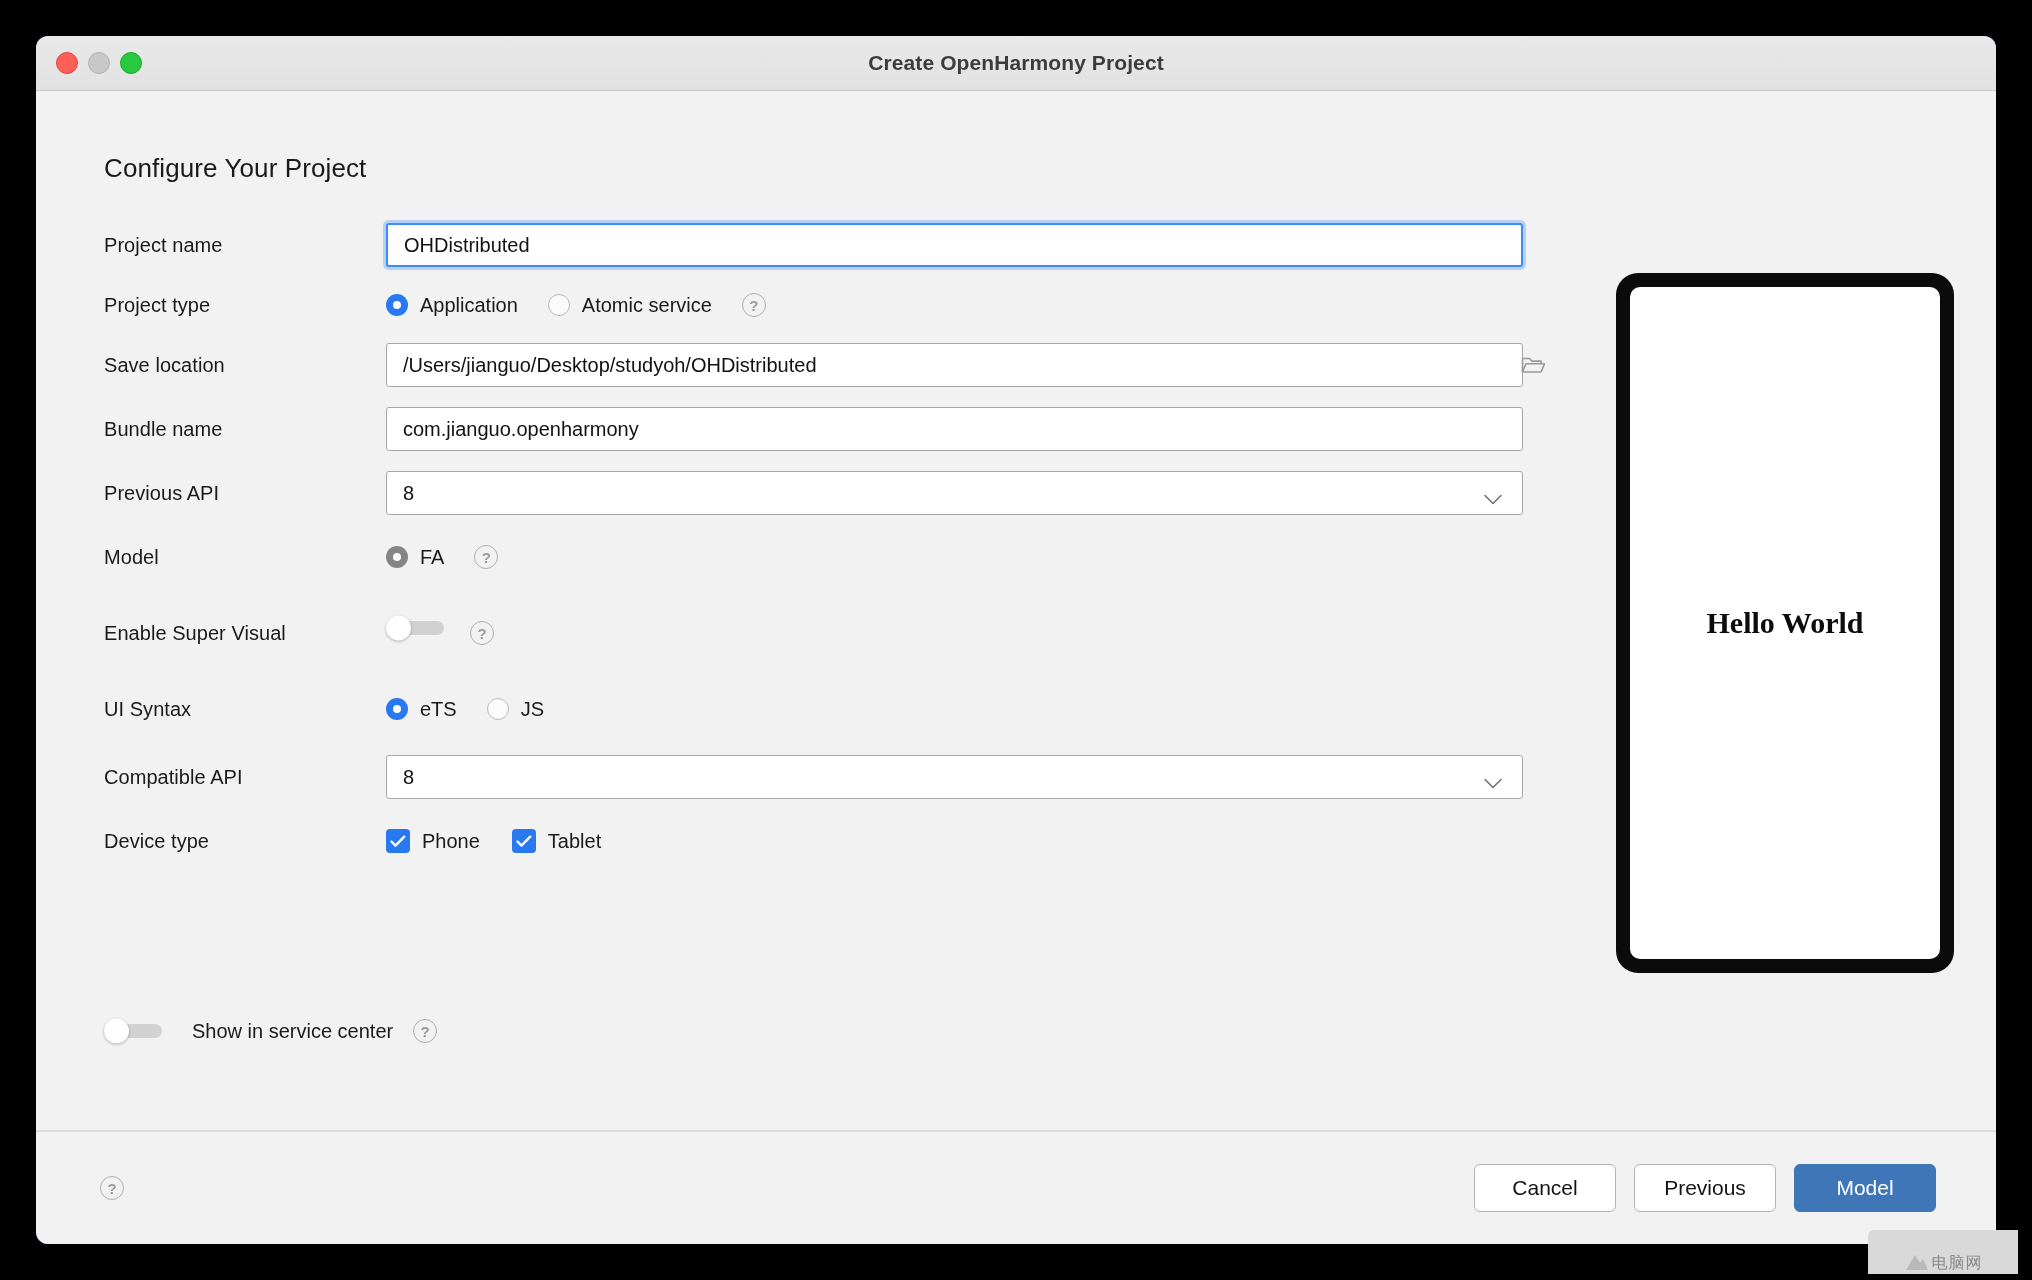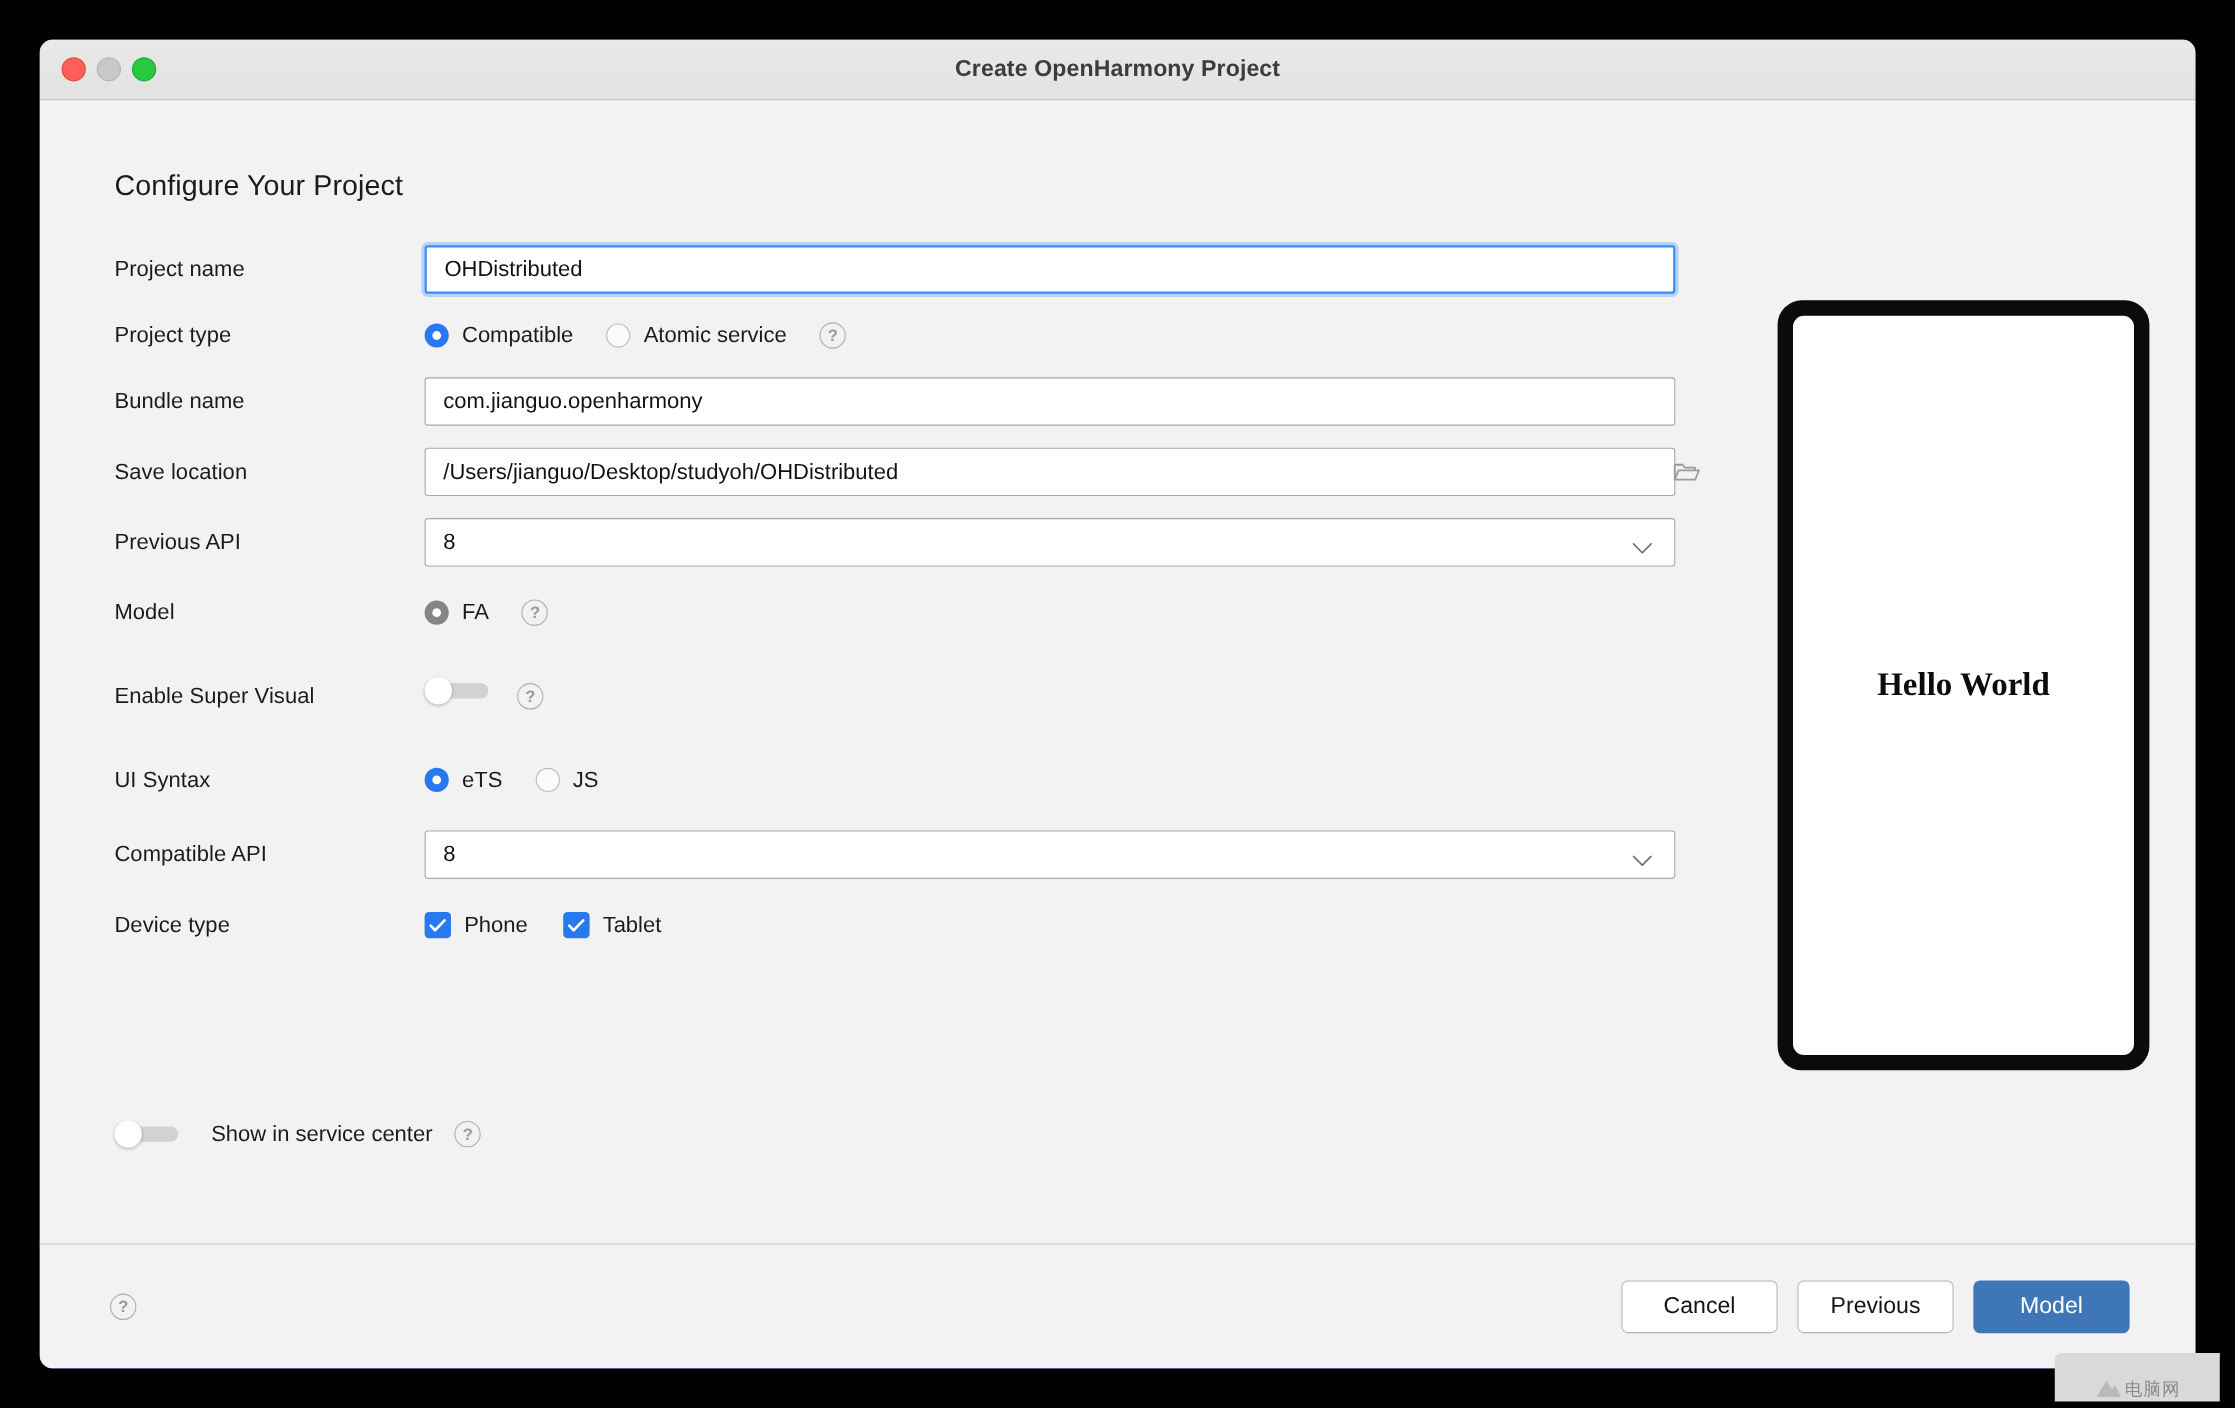--- a/index.html
+++ b/index.html
@@ -384,48 +384,48 @@
           <div class="text-input focused" title="Project name">OHDistributed</div>
         </div>
       </div>
 
       <div class="row" style="margin-bottom:12px;">
         <div class="row-label">Project type</div>
         <div class="row-ctrl">
           <div class="radio-group">
             <div class="radio-item">
               <span class="radio on"></span>
-              <span class="radio-label">Compatible</span>
+              <span class="radio-label">Application</span>
             </div>
             <div class="radio-item">
               <span class="radio off"></span>
               <span class="radio-label">Atomic service</span>
             </div>
             <span class="help">?</span>
           </div>
-        </div>
-      </div>
-
-      <div class="row" style="margin-bottom:16px;">
-        <div class="row-label">Bundle name</div>
-        <div class="row-ctrl">
-          <div class="text-input" title="Bundle name">com.jianguo.openharmony</div>
         </div>
       </div>
 
       <div class="row" style="margin-bottom:16px;">
         <div class="row-label">Save location</div>
         <div class="row-ctrl">
           <div class="text-input with-btn" title="Save location">/Users/jianguo/Desktop/studyoh/OHDistributed</div>
           <span class="folder-btn">
             <svg width="26" height="24" viewBox="0 0 26 24" fill="none" xmlns="http://www.w3.org/2000/svg">
               <path d="M2.5 19V5.5h7.2l2 2.6h9.3v2.4" stroke="#9a9a9a" stroke-width="1.6" stroke-linejoin="round" fill="none"></path>
               <path d="M2.5 19l3.4-8.3h18.6L21.1 19H2.5z" stroke="#9a9a9a" stroke-width="1.6" stroke-linejoin="round" fill="none"></path>
             </svg>
           </span>
+        </div>
+      </div>
+
+      <div class="row" style="margin-bottom:16px;">
+        <div class="row-label">Bundle name</div>
+        <div class="row-ctrl">
+          <div class="text-input" title="Bundle name">com.jianguo.openharmony</div>
         </div>
       </div>
 
       <div class="row" style="margin-bottom:16px;">
         <div class="row-label">Previous API</div>
         <div class="row-ctrl">
           <div class="select-box">
             <span>8</span>
             <span class="chevron">
               <svg width="18" height="11" viewBox="0 0 18 11" fill="none" xmlns="http://www.w3.org/2000/svg">

